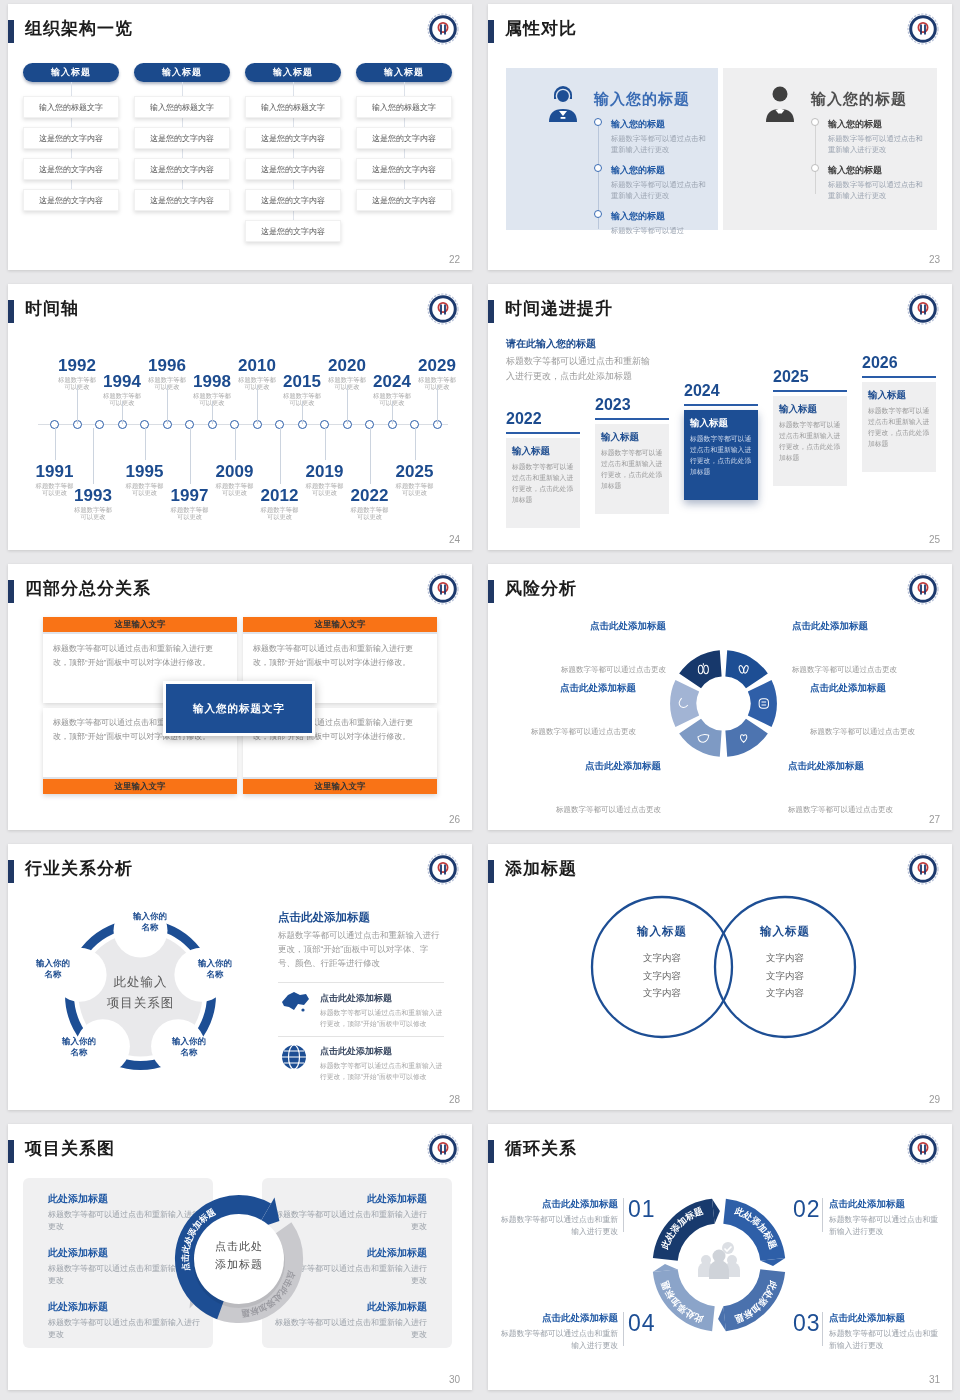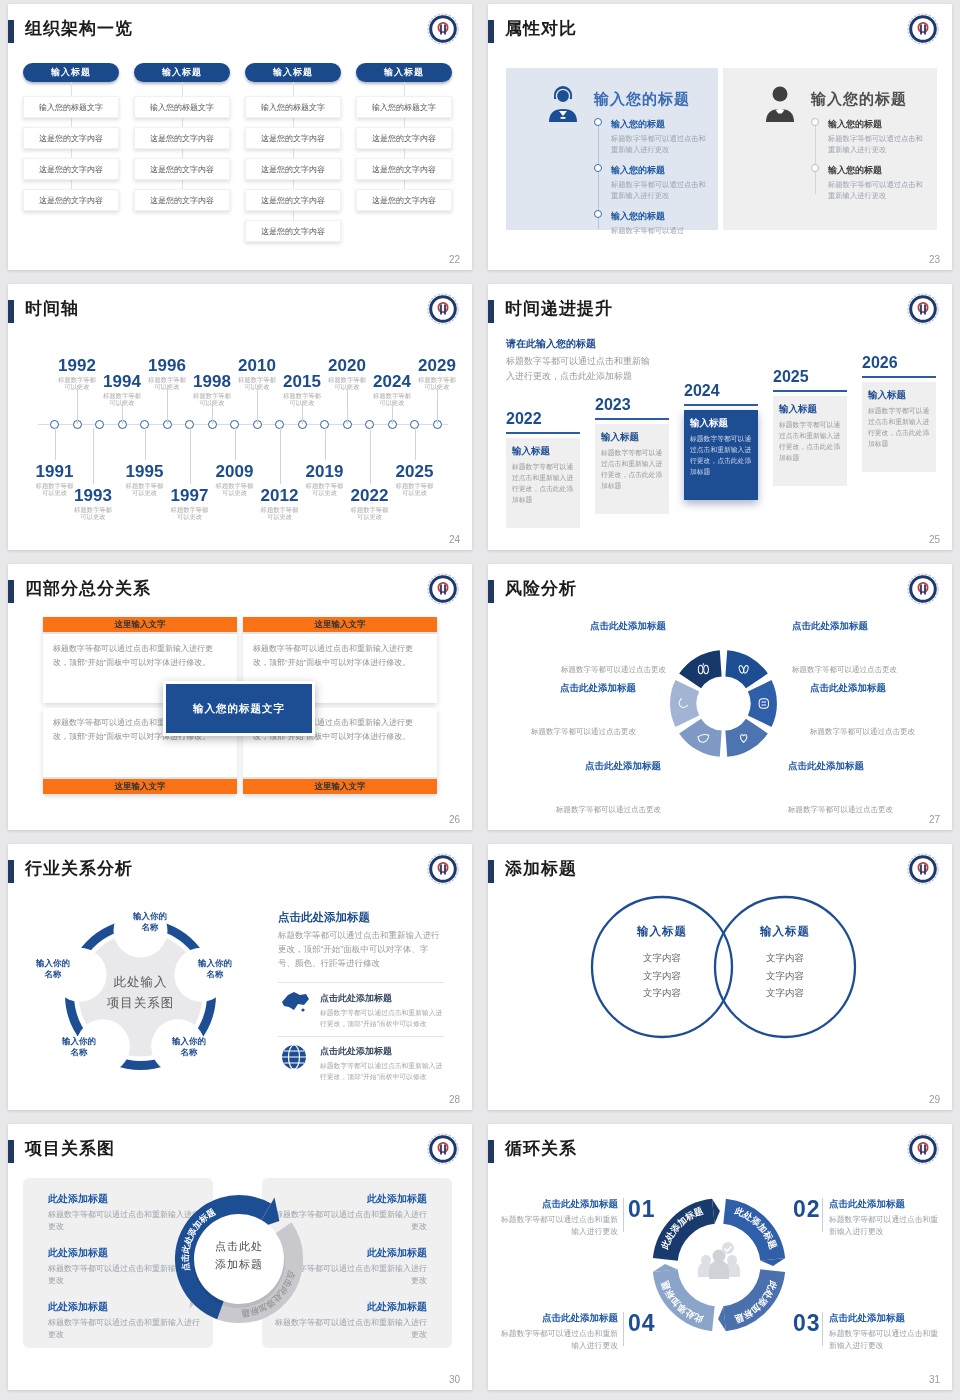--- a/index.html
+++ b/index.html
@@ -80,21 +80,21 @@
   .venn-t{font-size:11.5px;font-weight:bold;color:#1d4c8f;margin-bottom:10px;letter-spacing:1px;}
   .venn-r{font-size:9.5px;color:#666;line-height:1.85;}
   .venn-note{position:absolute;left:135px;top:210px;font-size:9.5px;color:#8f8f8f;line-height:1.85;}
   
   .rel-p{position:absolute;top:54px;height:170px;background:#f0f0f1;border-radius:6px;}
   .rel-it .h{font-size:10px;font-weight:bold;color:#2159a4;margin-bottom:3px;}
   .rel-it .b{font-size:8px;color:#9aa0a8;line-height:1.5;}
   .rel-it{margin-bottom:13px;}
   .rel-center-txt{position:absolute;left:196px;top:114px;width:70px;text-align:center;font-size:11px;color:#4a4a4a;line-height:1.6;letter-spacing:1px;}
   
-  .cy-num{position:absolute;font-size:23px;font-weight:bold;color:#1d4e94;letter-spacing:1px;}
+  .cy-num{position:absolute;font-size:23px;font-weight:normal;color:#1d4e94;letter-spacing:1px;}
   .cy-div{position:absolute;width:1px;height:34px;background:#c9cdd4;}
   .cy-lab{position:absolute;width:122px;}
   .cy-lab .h{font-size:9.5px;font-weight:bold;color:#2159a4;margin-bottom:3px;}
   .cy-lab .b{font-size:7.8px;color:#9aa0a8;line-height:1.55;}
 </style>
 </head>
 <body>
 
 <svg width="0" height="0" style="position:absolute">
   <defs>

